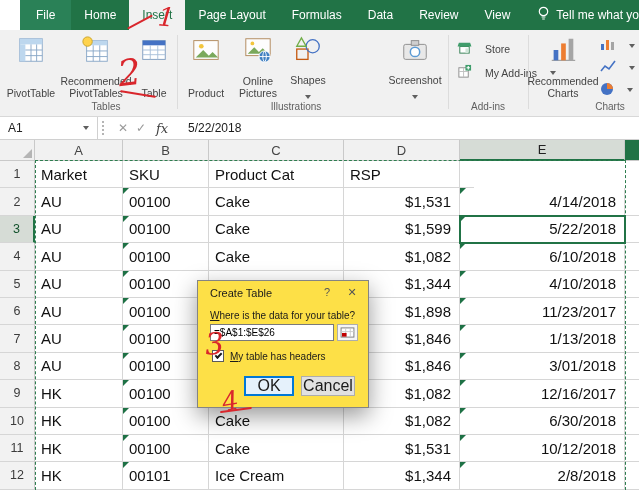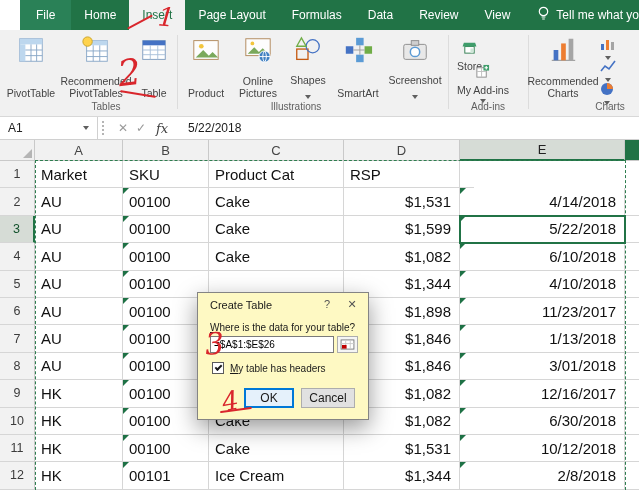--- a/index.html
+++ b/index.html
@@ -11,21 +11,21 @@
   .tab { color:#fff; font-size:12px; display:flex; align-items:center; padding:0 13px; cursor:default; white-space:nowrap; }
   .tab.file { background:#2a8157; padding:0 16px; }
   .tab.active { background:#f1f1f1; color:#217346; }
   .tellme { display:flex; align-items:center; gap:6px; color:#fff; font-size:12px; margin-left:14px; white-space:nowrap; }
 
   
   #ribbon { position:absolute; left:0; top:30px; width:639px; height:87px; background:#f1f1f1; border-bottom:1px solid #d8d8d8; }
   .rbtn { position:absolute; top:3px; height:66px; display:flex; flex-direction:column; align-items:center; justify-content:space-between; cursor:default; }
   .rbtn .ric { height:34px; display:flex; align-items:center; justify-content:center; }
   .rlabel { font-size:10.5px; color:#444; text-align:center; line-height:1.15; }
-  .smallrow { position:absolute; display:flex; align-items:center; gap:3px; font-size:10.5px; color:#444; white-space:nowrap;flex-direction:column; }
+  .smallrow { position:absolute; display:flex; align-items:center; gap:13px; font-size:10.5px; color:#444; white-space:nowrap; }
   .grouplabel { position:absolute; top:71px; font-size:10px; color:#5f5f5f; text-align:center; }
   .gdiv { position:absolute; top:5px; width:1px; height:74px; background:#dcdcdc; }
   .caret { width:0; height:0; border-left:3.5px solid transparent; border-right:3.5px solid transparent; border-top:4px solid #5f5f5f; display:inline-block; }
 
   
   #fbar { position:absolute; left:0; top:117px; width:639px; height:23px; background:#fff; border-bottom:1px solid #d0d0d0; display:flex; align-items:center; }
   #namebox { width:98px; height:23px; border-right:1px solid #d0d0d0; display:flex; align-items:center; font-size:12px; color:#222; padding-left:8px; }
   #namebox .caret { margin-left:auto; margin-right:8px; }
   .fdots { width:6px; height:14px; border-left:2px dotted #b5b5b5; margin:0 6px 0 4px; }
   .fbtn { width:18px; text-align:center; font-size:12px; color:#9a9a9a; }
@@ -44,33 +44,33 @@
   .rh { width:35px; background:#f2f2f2; border-right:1px solid #c9c9c9; border-bottom:1px solid #d6d6d6; font-size:12.5px; color:#3b3b3b; display:flex; align-items:center; justify-content:center; }
   .rh.sel { background:#d6dcd6; border-right:2px solid #217346; color:#14532d; }
   .cell { position:relative; border-right:1px solid #d6d6d6; border-bottom:1px solid #d6d6d6; font-size:15px; color:#111; display:flex; align-items:center; padding-left:6px; white-space:nowrap; overflow:hidden; }
   .cA { width:88px; } .cB { width:86px; } .cC { width:135px; } .cD { width:116px; } .cE { width:165px; } .cF { width:14px; border-right:none; }
   .num { justify-content:flex-end; padding-left:0; padding-right:8px; }
   .flag::before { content:""; position:absolute; left:0; top:0; width:0; height:0; border-top:6px solid #1e7145; border-right:6px solid transparent; }
   #ants { position:absolute; left:35px; top:20px; width:591px; height:335px; border:1px dashed #2e7d4f; pointer-events:none; }
   #activecell { position:absolute; left:459px; top:75px; width:167px; height:29px; border:2px solid #217346; pointer-events:none; }
 
   
-  #dialog { position:absolute; left:197px; top:292px; width:172px; height:128px; background:#fef9c3; border:1px solid #848484; box-shadow:0 8px 22px rgba(0,0,0,.4); z-index:20; font-size:10px; color:#1a1a1a; }
+  #dialog { position:absolute; left:197px; top:280px; width:172px; height:128px; background:#fde047; border:1px solid #848484; box-shadow:0 8px 22px rgba(0,0,0,.4); z-index:20; font-size:10px; color:#1a1a1a; }
   #dlgtitle { position:absolute; left:0; top:0; width:100%; height:24px; }
   #dlgtitle .t { position:absolute; left:12px; top:6px; font-size:11px; }
   #dlgtitle .help { position:absolute; right:34px; top:5px; font-size:11px; color:#555; width:14px; text-align:center; }
   #dlgtitle .close { position:absolute; right:8px; top:5px; font-size:11px; color:#555; width:16px; text-align:center; }
   #dlgprompt { position:absolute; left:12px; top:29px; font-size:10px; }
   .ul::first-letter { text-decoration:underline; }
   #rangein { position:absolute; left:12px; top:43px; width:124px; height:17px; border:1px solid #7a7a7a; font-size:10px; padding:0 3px; font-family:"Liberation Sans", sans-serif; }
   #rangepick { position:absolute; left:139px; top:43px; width:21px; height:17px; border:1px solid #adadad; background:#f5f5f5; display:flex; align-items:center; justify-content:center; }
   #cbx { position:absolute; left:14px; top:69px; width:12px; height:12px; border:1px solid #5a5a5a; background:#fff; }
   #cbx .chk { position:absolute; left:2px; top:2px; width:7px; height:4px; border-left:2px solid #1a1a1a; border-bottom:2px solid #1a1a1a; transform:rotate(-45deg); }
   #cbxlabel { position:absolute; left:32px; top:70px; font-size:10px; }
-  .dbtn { position:absolute; top:95px; height:20px; font-size:12px; display:flex; align-items:center; justify-content:center; }
+  .dbtn { position:absolute; top:95px; height:20px; font-size:16px; display:flex; align-items:center; justify-content:center; }
   #okbtn { left:46px; width:50px; background:#e5f1fb; border:2px solid #0078d7; }
   #cancelbtn { left:103px; width:54px; background:#e1e1e1; border:1px solid #adadad; }
 
   
   .ann { position:absolute; z-index:40; font-family:"DejaVu Serif", serif; font-style:italic; color:#d9262c; pointer-events:none; }
   #ann1 { left:158px; top:2px; font-size:26px; transform:rotate(5deg); }
   #ann2 { left:118px; top:52px; font-size:36px; transform:rotate(-7deg); }
   #ann3 { left:205px; top:326px; font-size:30px; transform:rotate(-4deg); }
   #ann4 { left:222px; top:386px; font-size:26px; transform:rotate(-10deg); }
   .stroke { position:absolute; z-index:40; height:2px; background:#d9262c; border-radius:2px; pointer-events:none; }
@@ -166,32 +166,20 @@
       <div class="ric">
         <svg width="30" height="30" viewBox="0 0 32 32">
             <rect x="4" y="15" width="12" height="11" fill="none" stroke="#c55a11" stroke-width="1.4"></rect>
             <circle cx="21" cy="12" r="7" fill="none" stroke="#4472c4" stroke-width="1.4"></circle>
             <path d="M9 3l5 9H4z" fill="none" stroke="#70ad47" stroke-width="1.4"></path>
           </svg>
       </div>
       <div class="rlabel">Shapes</div>
       <span class="caret" style="margin-top:2px;"></span>
     </div>
-    <div class="rbtn" style="left:331px;width:54px;">
-      <div class="ric">
-        <svg width="30" height="30" viewBox="0 0 32 32">
-            <rect x="3" y="12" width="8" height="8" fill="#4472c4"></rect>
-            <rect x="14" y="3" width="8" height="8" fill="#5b9bd5"></rect>
-            <rect x="14" y="21" width="8" height="8" fill="#5b9bd5"></rect>
-            <rect x="23" y="12" width="8" height="8" fill="#70ad47"></rect>
-            <path d="M11 16h12M18 11v10" stroke="#9c9c9c"></path>
-          </svg>
-      </div>
-      <div class="rlabel">SmartArt</div>
-    </div>
     <div class="rbtn" style="left:385px;width:60px;">
       <div class="ric">
         <svg width="30" height="30" viewBox="0 0 32 32">
             <rect x="4" y="10" width="24" height="16" rx="2" fill="#e8e8e8" stroke="#8c8c8c"></rect>
             <rect x="12" y="6" width="8" height="5" fill="#cfcfcf" stroke="#8c8c8c"></rect>
             <circle cx="16" cy="18" r="5" fill="#fff" stroke="#5b9bd5" stroke-width="1.6"></circle>
           </svg>
       </div>
       <div class="rlabel">Screenshot</div>
       <span class="caret" style="margin-top:2px;"></span>

